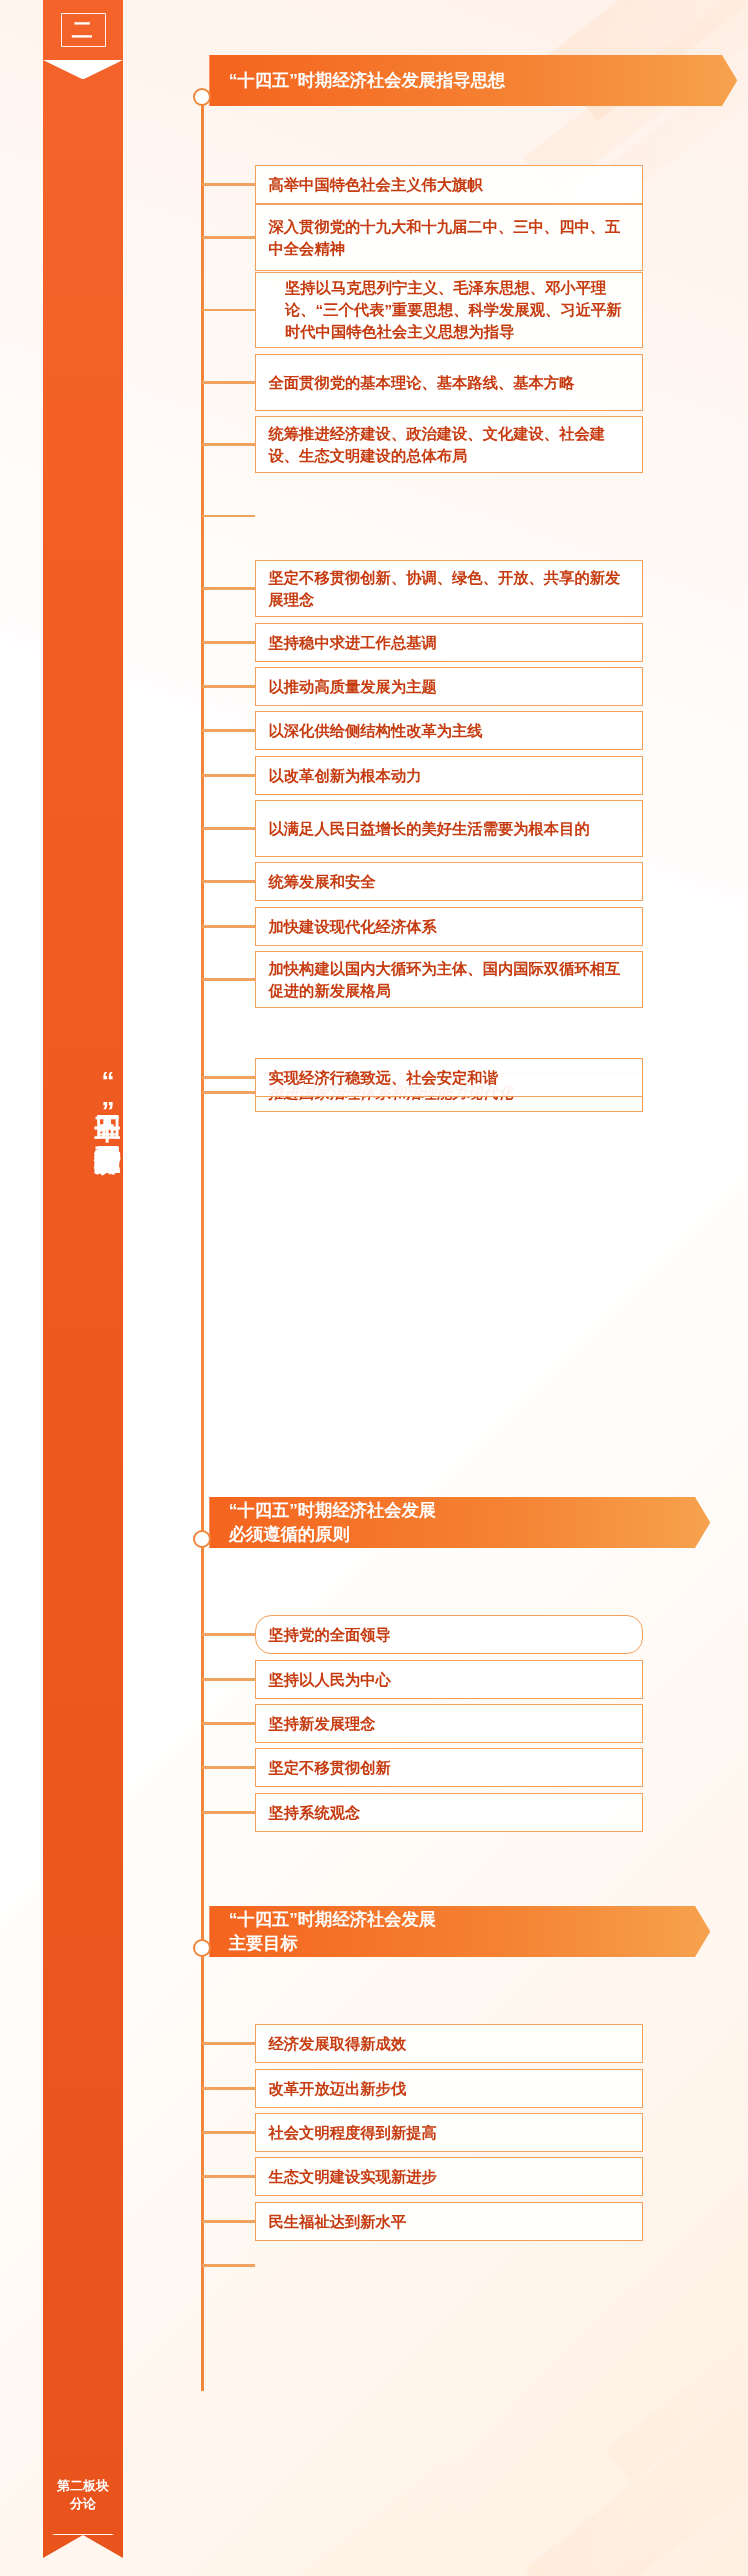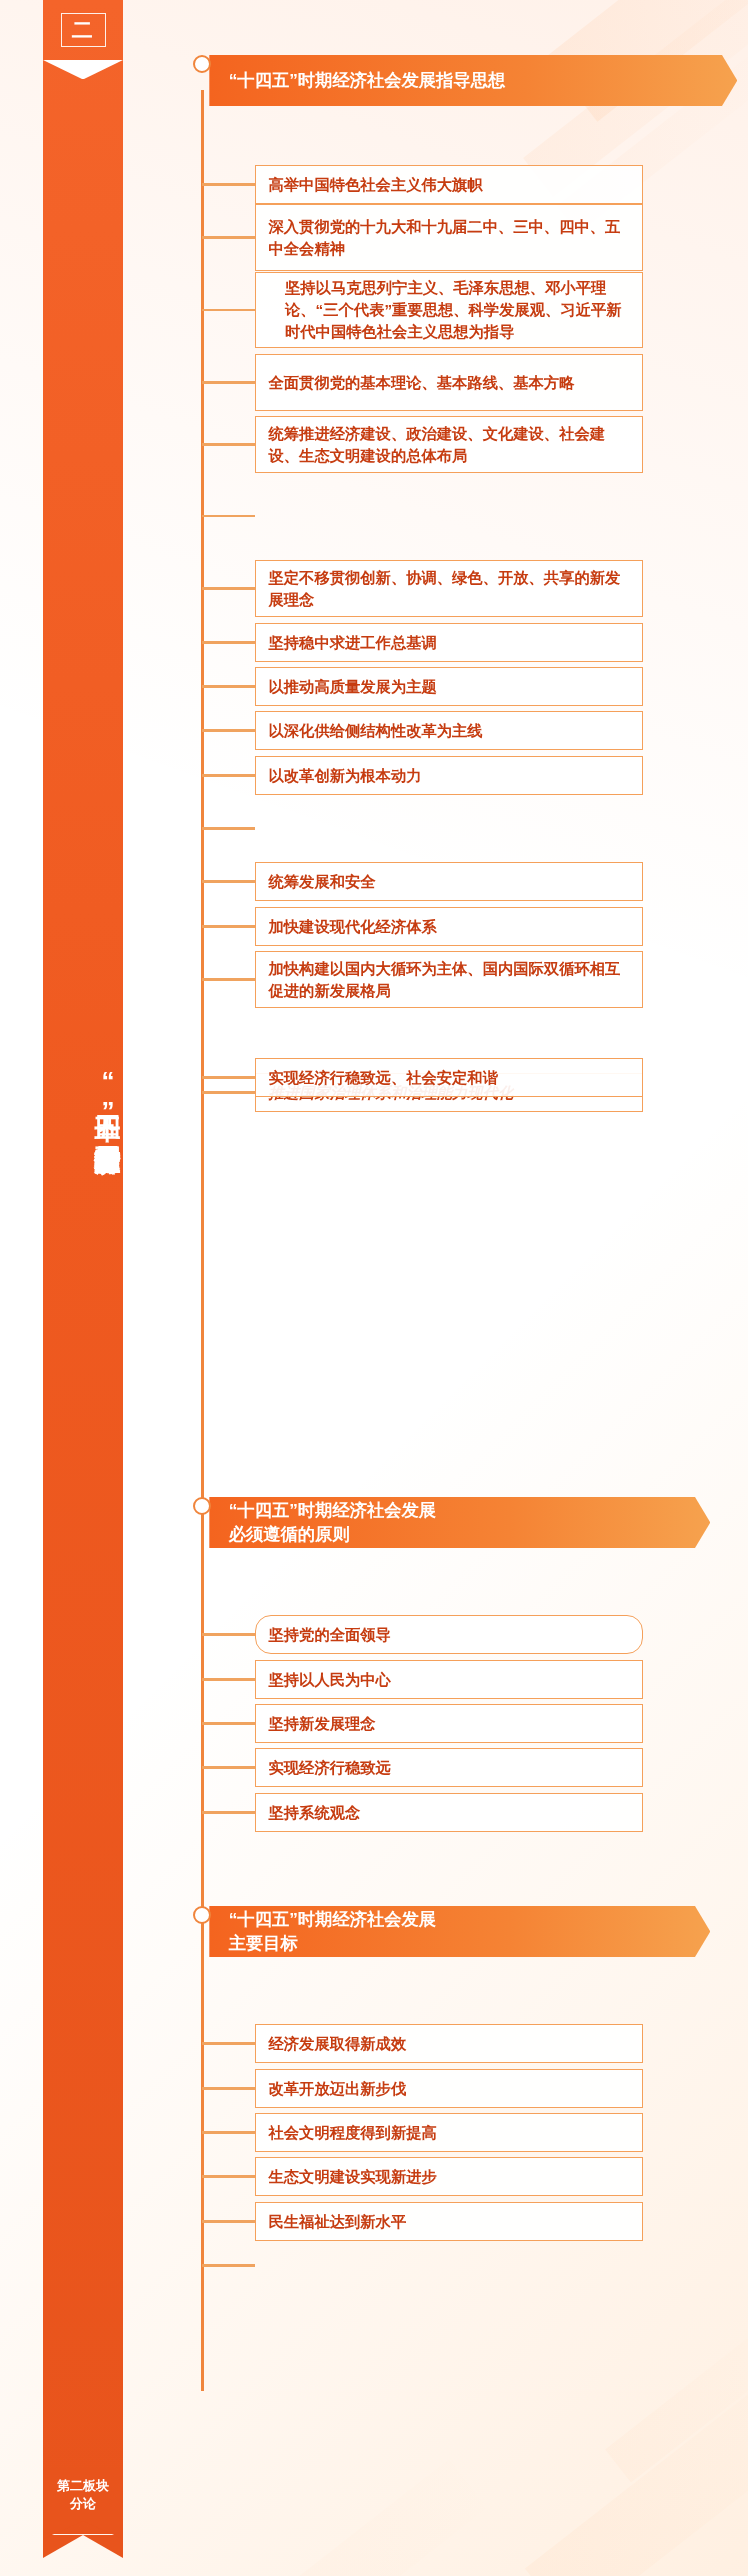--- a/index.html
+++ b/index.html
@@ -157,21 +157,21 @@
     height: 2301px;
     background: #f0853c;
   }
 
   
   .section-head {
     position: absolute;
     left: 201px;
     height: 51px;
     display: flex;
-    align-items: flex-start;
+    align-items: flex-end;
   }
   .head-dot {
     width: 14px;
     height: 14px;
     border-radius: 50%;
     background: #ffffff;
     border: 2.8px solid #f0853c;
     margin-left: -8.3px;
     z-index: 3;
     flex: none;
@@ -314,20 +314,23 @@
         </div>
       </div>
       <div class="branch" style="top: 756px; height: 39px;">
         <div class="branch-line" style="width: 53px;"></div>
         <div class="branch-box" style="width: 388px; height: 39px;">
           <span class="txt">以改革创新为根本动力</span>
         </div>
       </div>
       <div class="branch" style="top: 800px; height: 57px;">
         <div class="branch-line" style="width: 53px;"></div>
+        <div class="branch-box" style="width: 388px; height: 57px;">
+          <span class="txt">以满足人民日益增长的美好生活需要为根本目的</span>
+        </div>
       </div>
       <div class="branch" style="top: 862px; height: 39px;">
         <div class="branch-line" style="width: 53px;"></div>
         <div class="branch-box" style="width: 388px; height: 39px;">
           <span class="txt">统筹发展和安全</span>
         </div>
       </div>
       <div class="branch" style="top: 907px; height: 39px;">
         <div class="branch-line" style="width: 53px;"></div>
         <div class="branch-box" style="width: 388px; height: 39px;">
@@ -373,21 +376,21 @@
       </div>
       <div class="branch" style="top: 1704px; height: 39px;">
         <div class="branch-line" style="width: 53px;"></div>
         <div class="branch-box" style="width: 388px; height: 39px;">
           <span class="txt">坚持新发展理念</span>
         </div>
       </div>
       <div class="branch" style="top: 1748px; height: 39px;">
         <div class="branch-line" style="width: 53px;"></div>
         <div class="branch-box" style="width: 388px; height: 39px;">
-          <span class="txt">实现经济行稳致远</span>
+          <span class="txt">坚定不移贯彻创新</span>
         </div>
       </div>
       <div class="branch" style="top: 1793px; height: 39px;">
         <div class="branch-line" style="width: 53px;"></div>
         <div class="branch-box" style="width: 388px; height: 39px;">
           <span class="txt">坚持系统观念</span>
         </div>
       </div>
       <div class="section-head" style="top: 1906px;">
         <div class="head-dot"></div>

